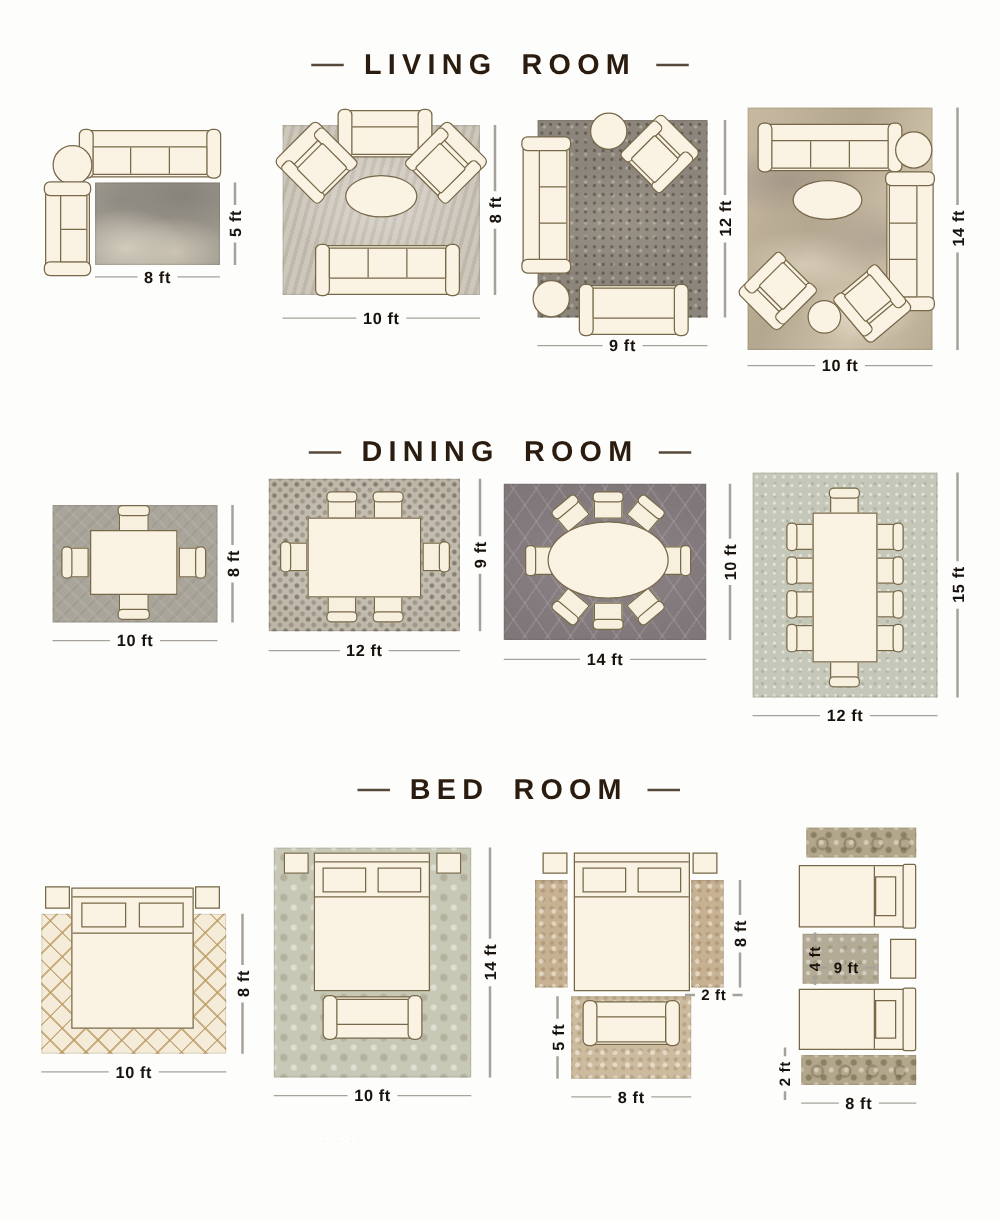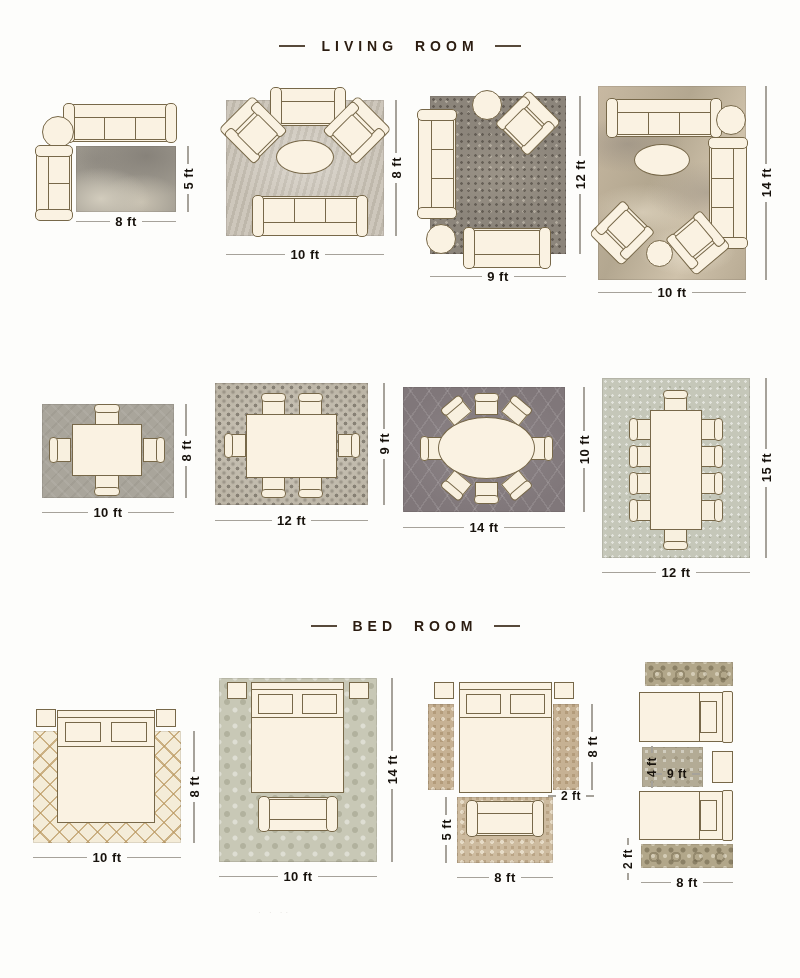--- a/index.html
+++ b/index.html
@@ -1,19 +1,19 @@
 <!DOCTYPE html>
 <html><head>
 <meta charset="utf-8">
 <style>
   html,body{margin:0;padding:0;background:#ffffff;}
   .canvas{position:relative;width:800px;height:978px;background:#fdfdfb;font-family:"Liberation Sans",sans-serif;overflow:hidden;}
 
   
-  .sec-title{position:absolute;left:0;width:800px;display:flex;justify-content:center;align-items:center;gap:16px;color:#2b1c10;font-weight:700;font-size:14px;letter-spacing:5px;word-spacing:8px;}
+  .sec-title{position:absolute;left:0;width:800px;display:flex;justify-content:center;align-items:center;gap:16px;color:#2b1c10;font-weight:700;font-size:23px;letter-spacing:5px;word-spacing:8px;}
   .sec-title .dash{width:26px;height:2px;background:#57493a;}
 
   
   .dimh{position:absolute;display:flex;align-items:center;gap:5px;z-index:6;}
   .dimh .ln{flex:1;height:1.2px;background:#a6a29a;}
   .dimv{position:absolute;display:flex;flex-direction:column;align-items:center;gap:4px;width:16px;z-index:6;}
   .dimv .ln{flex:1;width:1.2px;background:#a6a29a;}
   .dimtxt{font-weight:700;font-size:13px;line-height:1;color:#17120c;letter-spacing:.5px;white-space:nowrap;}
   .dimv .dimtxt{writing-mode:vertical-rl;transform:rotate(180deg);}
   .sm .dimtxt{font-size:12px;}
@@ -292,20 +292,25 @@
       <span class="ln"></span>
       <span class="dimtxt">10 ft</span>
       <span class="ln"></span>
     </div>
   <div class="dimv" style="left:758px;top:86px;height:194px;">
       <span class="ln"></span>
       <span class="dimtxt">14 ft</span>
       <span class="ln"></span>
     </div>
 
+  <div class="sec-title" style="top:348px;">
+    <span class="dash"></span>
+    <span>DINING ROOM</span>
+    <span class="dash"></span>
+  </div>
 
   <div class="rug rug-dr1" style="left:42px;top:404px;width:132px;height:94px;"></div>
   <div class="dch dch-t" style="left:95px;top:408px;width:24px;height:18px;"></div>
   <div class="dch dch-b" style="left:95px;top:474px;width:24px;height:18px;"></div>
   <div class="dch dch-l" style="left:53px;top:438px;width:18px;height:24px;"></div>
   <div class="dch dch-r" style="left:143px;top:438px;width:18px;height:24px;"></div>
   <div class="pc ztop" style="left:72px;top:424px;width:70px;height:52px;"></div>
   <div class="dimh" style="left:42px;top:506px;width:132px;">
       <span class="ln"></span>
       <span class="dimtxt">10 ft</span>

